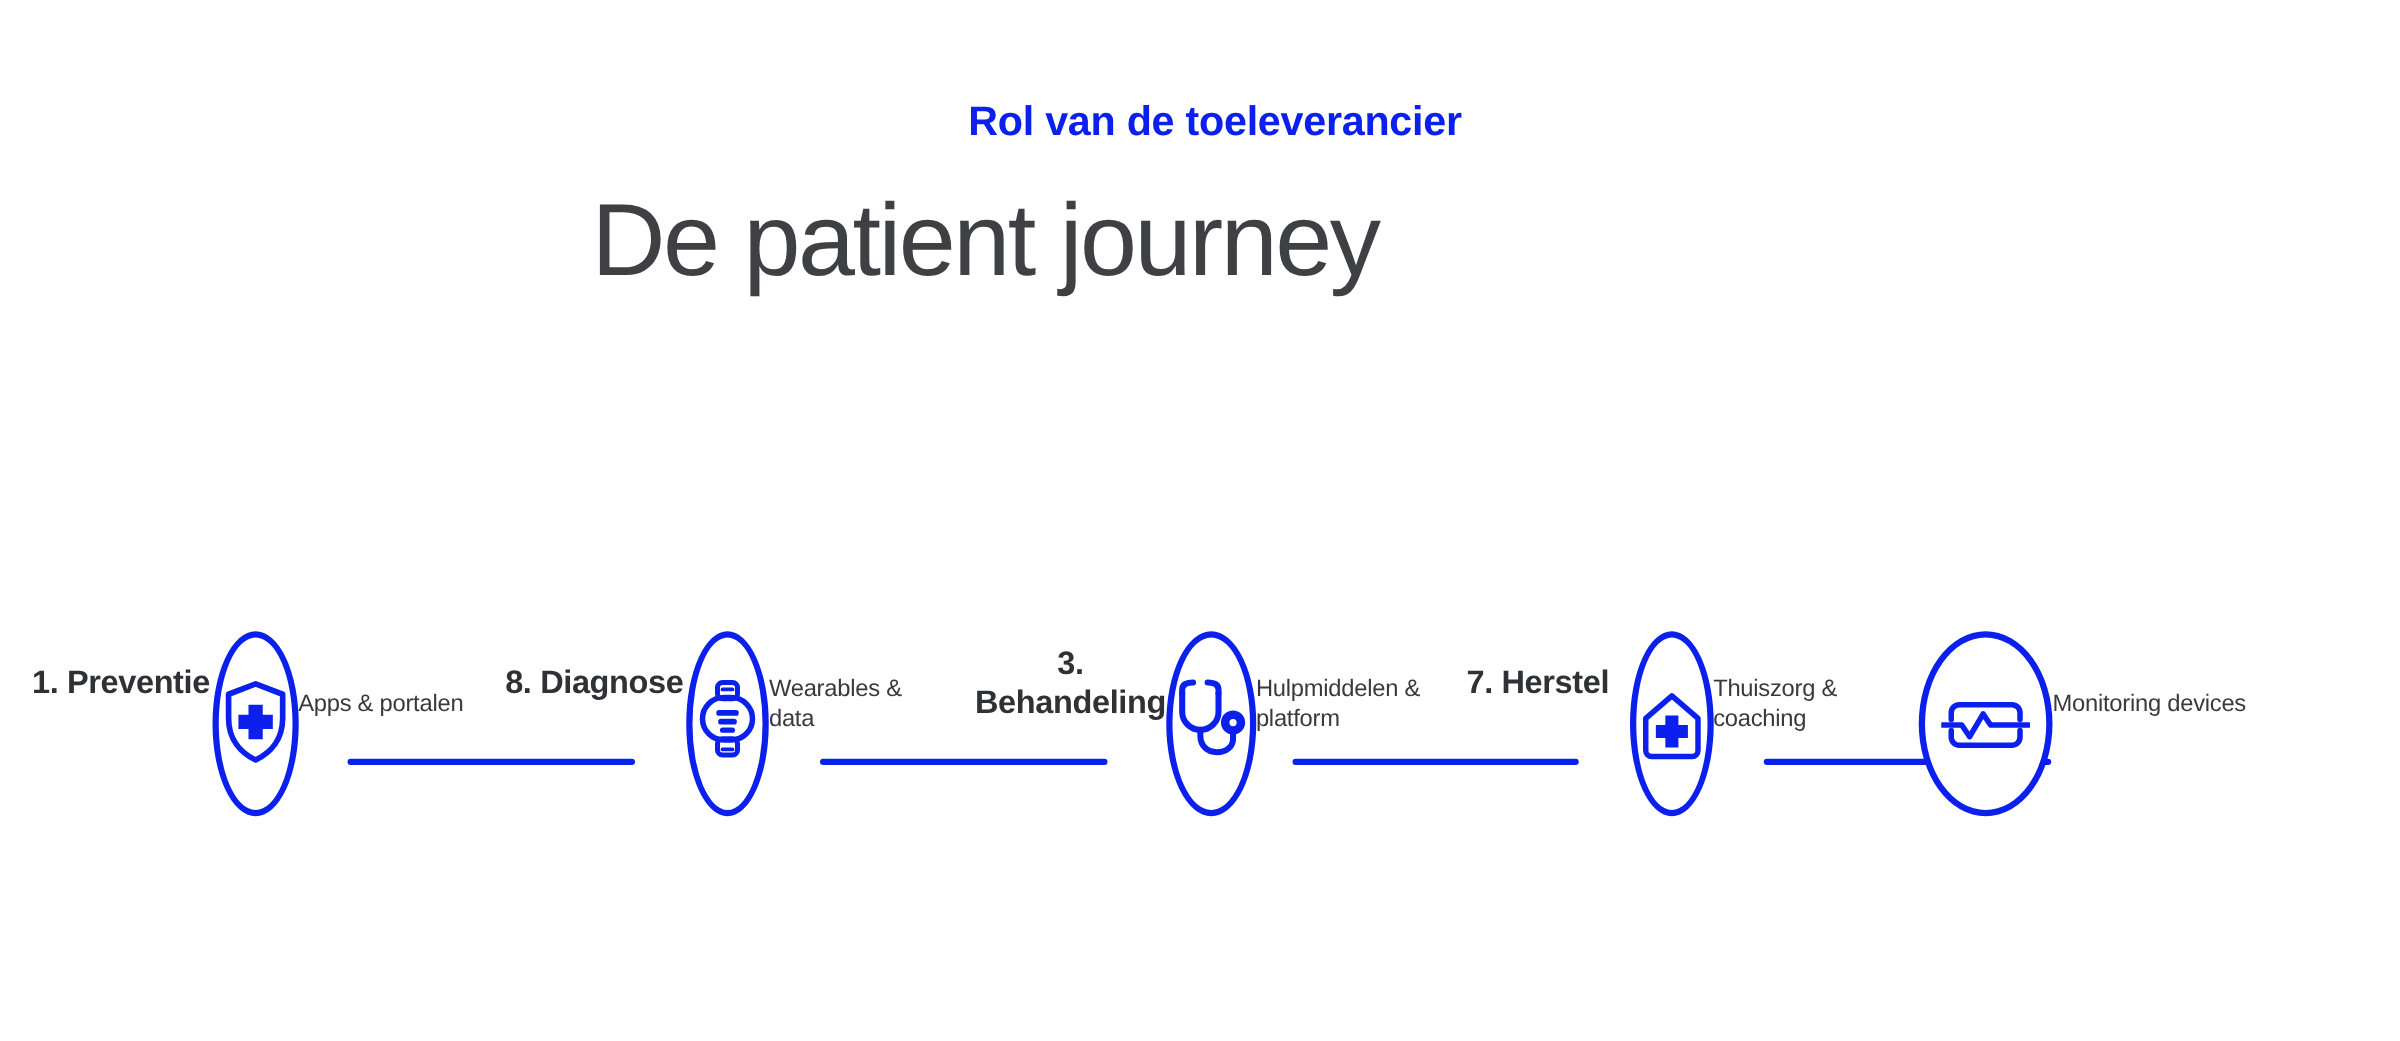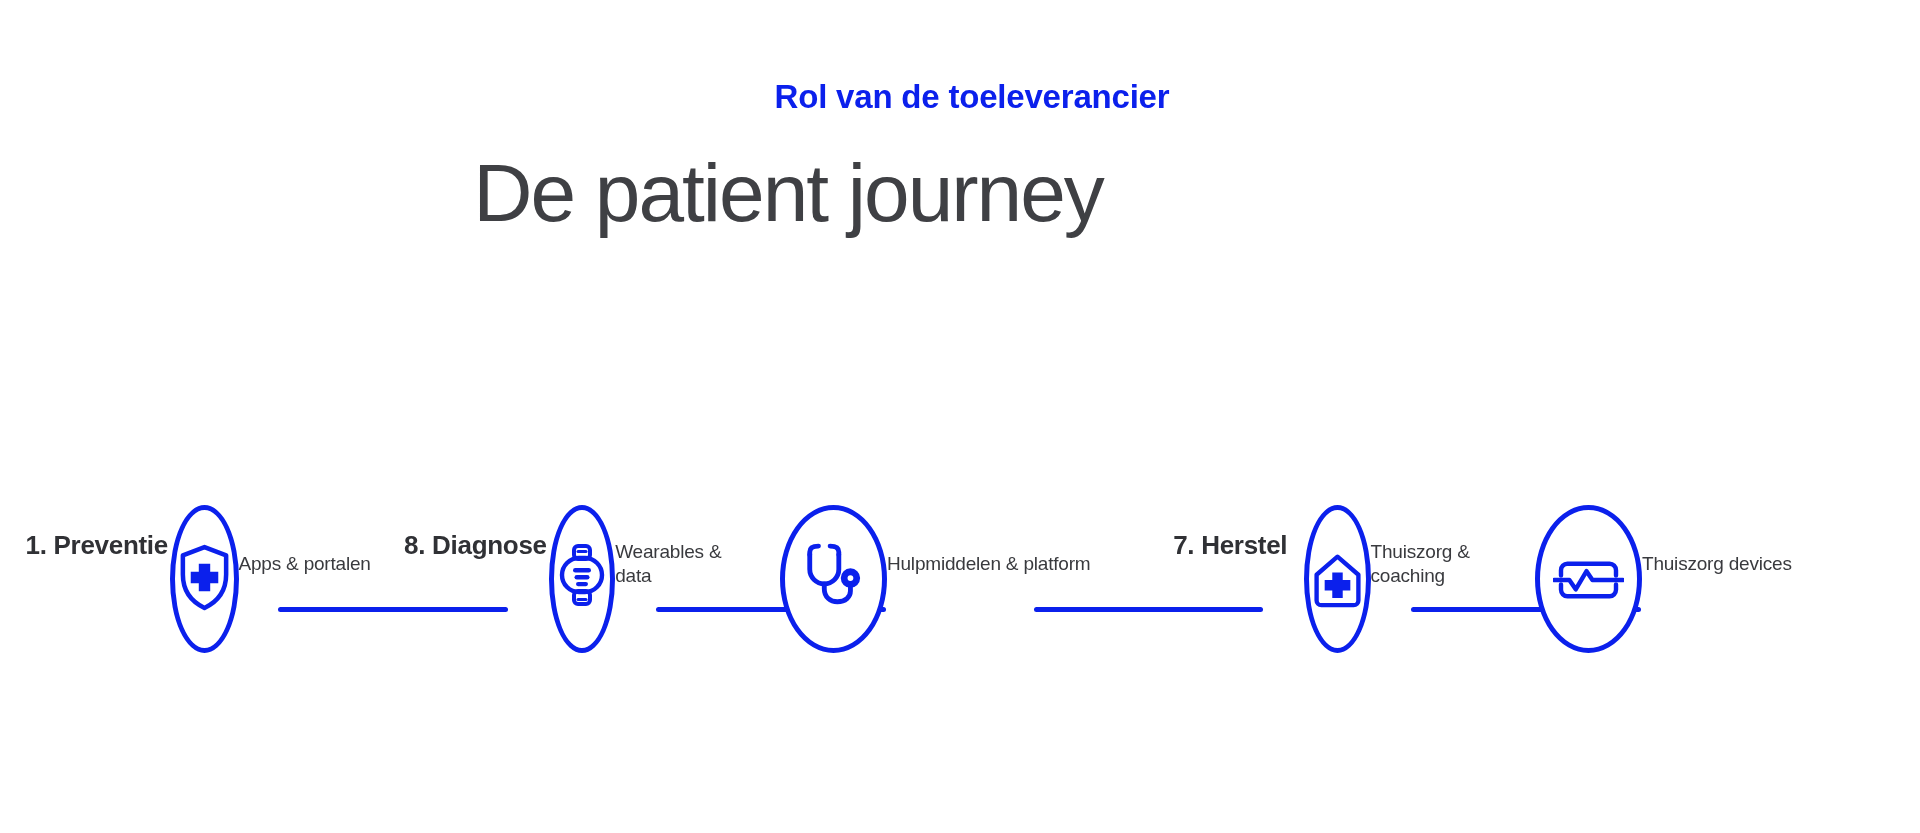--- a/index.html
+++ b/index.html
@@ -92,20 +92,21 @@
       <rect class="ln" stroke-width="4.4" x="8" y="16" width="40" height="34" rx="17"></rect>
       <rect class="fl" x="19" y="26" width="18" height="4.6" rx="2.3"></rect>
       <rect class="fl" x="20.5" y="33" width="15" height="4.6" rx="2.3"></rect>
       <rect class="fl" x="22" y="40" width="12" height="4.2" rx="2.1"></rect>
     </svg>
   </div>
   <div class="step-caption">Wearables &amp; data</div>
 </div>
 
 <div class="step s3">
+  <div class="step-label">3. Behandeling</div>
   <div class="step-circle">
     <svg class="icon-svg" width="62" height="72" viewBox="0 0 64 74">
       <path class="ln" stroke-width="5" d="M8 12 v15 a15 15 0 0 0 30 0 V12"></path>
       <path class="ln" stroke-width="5" d="M8 12 V9 q0 -6 9 -6"></path>
       <path class="ln" stroke-width="5" d="M38 12 V9 q0 -6 -9 -6"></path>
       <path class="ln" stroke-width="5" d="M23 42 v5 c0 9 6.5 13.5 13.5 13.5 c8.5 0 13.5 -5 13.5 -11 V44"></path>
       <circle class="ln" stroke-width="7" cx="50" cy="36" r="6.5"></circle>
     </svg>
   </div>
   <div class="step-caption">Hulpmiddelen &amp; platform</div>
@@ -123,14 +124,14 @@
 </div>
 
 <div class="step s5">
   <div class="step-circle">
     <svg class="icon-svg" width="71" height="55" viewBox="0 0 72 56">
       <path class="ln" stroke-width="4.5" d="M8 24 v-5.5 A6.5 6.5 0 0 1 14.5 12 h43 A6.5 6.5 0 0 1 64 18.5 V24"></path>
       <path class="ln" stroke-width="4.5" d="M64 33 v5.5 A6.5 6.5 0 0 1 57.5 45 h-43 A6.5 6.5 0 0 1 8 38.5 V33"></path>
       <path class="ln" stroke-width="4.5" d="M1 28.5 h15.5 l6.5 9.5 L34 19.5 l6 9 h31"></path>
     </svg>
   </div>
-  <div class="step-caption">Thuiszorg devices</div>
+  <div class="step-caption">Monitoring devices</div>
 </div>
 
 </body></html>

